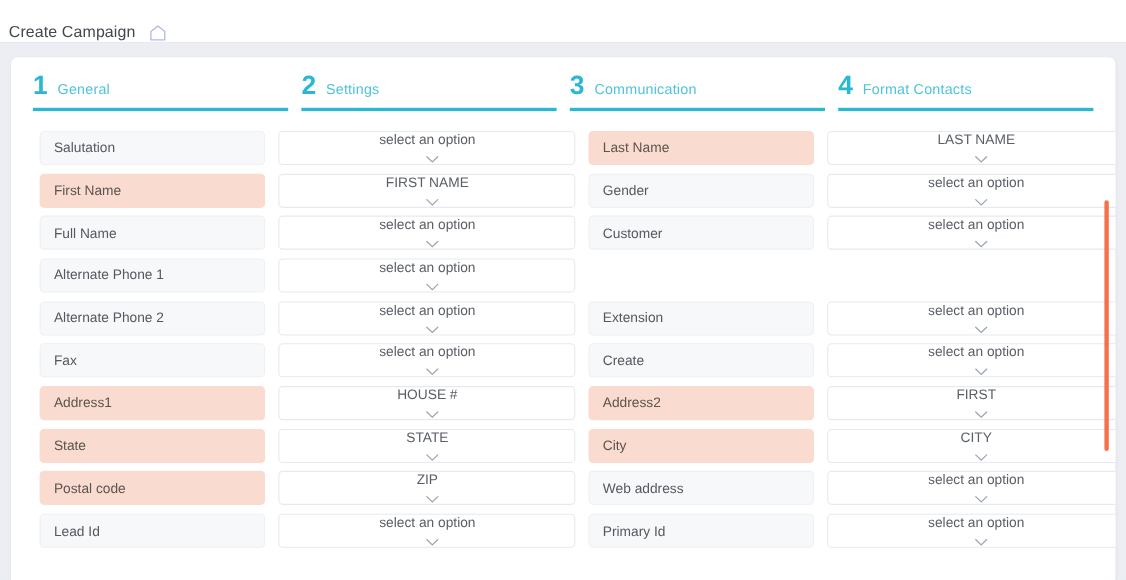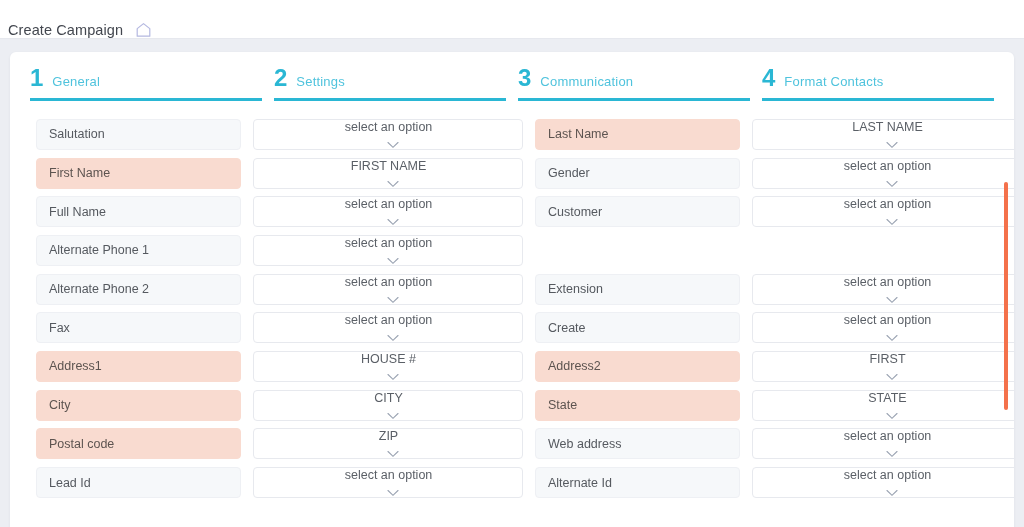--- a/index.html
+++ b/index.html
@@ -345,41 +345,41 @@
               <svg width="12" height="8" viewBox="0 0 12 8">
                 <path d="M1 1.5 L6 6.3 L11 1.5" stroke="#9aa3b2" stroke-width="1.1" fill="none" stroke-linecap="round"></path>
               </svg>
             </span>
         </div>
       </div>
     </div>
 
     <div class="row">
       <div class="cell">
+        <div class="fieldlabel hl">State</div>
+        <div class="select">
+          <span class="val">STATE</span>
+          <span class="chev">
+              <svg width="12" height="8" viewBox="0 0 12 8">
+                <path d="M1 1.5 L6 6.3 L11 1.5" stroke="#9aa3b2" stroke-width="1.1" fill="none" stroke-linecap="round"></path>
+              </svg>
+            </span>
+        </div>
+      </div>
+      <div class="cell">
         <div class="fieldlabel hl">City</div>
         <div class="select">
           <span class="val">CITY</span>
           <span class="chev">
               <svg width="12" height="8" viewBox="0 0 12 8">
                 <path d="M1 1.5 L6 6.3 L11 1.5" stroke="#9aa3b2" stroke-width="1.1" fill="none" stroke-linecap="round"></path>
               </svg>
             </span>
         </div>
       </div>
-      <div class="cell">
-        <div class="fieldlabel hl">State</div>
-        <div class="select">
-          <span class="val">STATE</span>
-          <span class="chev">
-              <svg width="12" height="8" viewBox="0 0 12 8">
-                <path d="M1 1.5 L6 6.3 L11 1.5" stroke="#9aa3b2" stroke-width="1.1" fill="none" stroke-linecap="round"></path>
-              </svg>
-            </span>
-        </div>
-      </div>
     </div>
 
     <div class="row">
       <div class="cell">
         <div class="fieldlabel hl">Postal code</div>
         <div class="select">
           <span class="val">ZIP</span>
           <span class="chev">
               <svg width="12" height="8" viewBox="0 0 12 8">
                 <path d="M1 1.5 L6 6.3 L11 1.5" stroke="#9aa3b2" stroke-width="1.1" fill="none" stroke-linecap="round"></path>
@@ -406,21 +406,21 @@
         <div class="select">
           <span class="val">select an option</span>
           <span class="chev">
               <svg width="12" height="8" viewBox="0 0 12 8">
                 <path d="M1 1.5 L6 6.3 L11 1.5" stroke="#9aa3b2" stroke-width="1.1" fill="none" stroke-linecap="round"></path>
               </svg>
             </span>
         </div>
       </div>
       <div class="cell">
-        <div class="fieldlabel">Alternate Id</div>
+        <div class="fieldlabel">Primary Id</div>
         <div class="select">
           <span class="val">select an option</span>
           <span class="chev">
               <svg width="12" height="8" viewBox="0 0 12 8">
                 <path d="M1 1.5 L6 6.3 L11 1.5" stroke="#9aa3b2" stroke-width="1.1" fill="none" stroke-linecap="round"></path>
               </svg>
             </span>
         </div>
       </div>
     </div>

